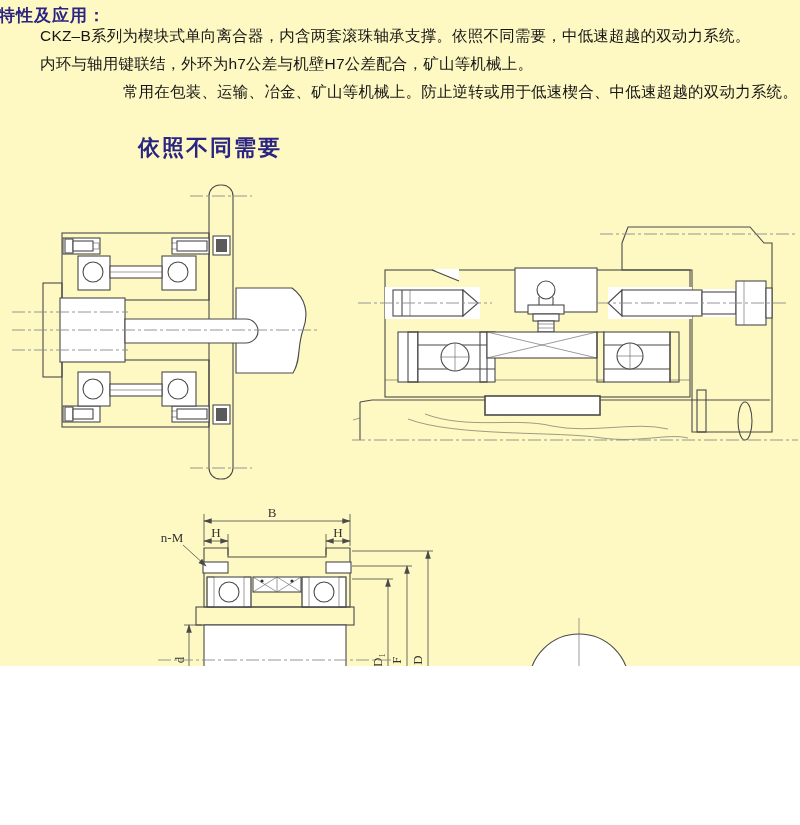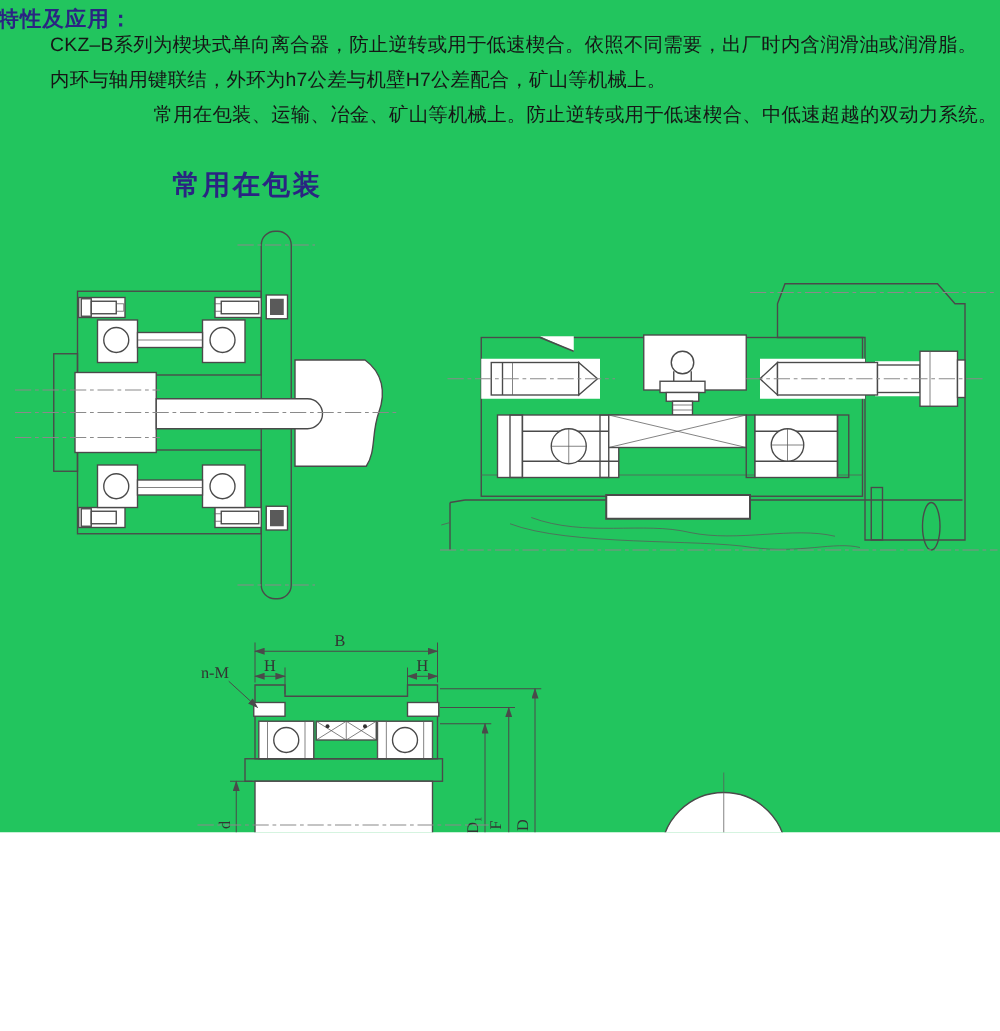--- a/index.html
+++ b/index.html
@@ -1,16 +1,16 @@
 <!DOCTYPE html>
 <html><head>
 <meta charset="utf-8">
 <style>
   html,body{margin:0;padding:0;background:#fff;}
-  #page{position:relative;width:800px;height:666px;background:#22c55e;overflow:hidden;
+  #page{position:relative;width:800px;height:666px;background:#fef9c3;overflow:hidden;
         font-family:"Liberation Sans",sans-serif;}
   .title{position:absolute;left:-2px;top:4px;font-size:17px;font-weight:bold;color:#2a2482;letter-spacing:1px;}
   .para{position:absolute;left:40px;right:2px;color:#161616;font-size:15.5px;letter-spacing:0.2px;white-space:nowrap;}
   .h-zh{position:absolute;left:138px;top:133px;font-size:22px;font-weight:bold;color:#2a2482;letter-spacing:2px;}
   .h-en{position:absolute;left:455px;top:133px;font-size:22px;font-weight:bold;color:#2a2482;letter-spacing:0.5px;}
   svg{position:absolute;overflow:visible;}
   .ln{stroke:#4a4a4a;stroke-width:1.1;fill:none;}
   .lt{stroke:#5a5a5a;stroke-width:0.6;fill:none;}
   .wht{fill:#ffffff;stroke:#4a4a4a;stroke-width:1.1;}
   .whn{fill:#ffffff;stroke:none;}
@@ -18,25 +18,25 @@
   .dim{stroke:#4a4a4a;stroke-width:0.8;fill:none;}
   .dtx{font-family:"Liberation Serif",serif;font-size:13px;fill:#333;}
   .dtx2{font-family:"Liberation Serif",serif;font-size:13px;font-style:italic;fill:#333;}
 </style>
 </head>
 <body>
 
 <div id="page">
 
   <div class="title">特性及应用：</div>
-  <div class="para" style="top:26px;">CKZ–B系列为楔块式单向离合器，防止逆转或用于低速楔合。依照不同需要，出厂时内含润滑油或润滑脂。</div>
+  <div class="para" style="top:26px;">CKZ–B系列为楔块式单向离合器，内含两套滚珠轴承支撑。依照不同需要，中低速超越的双动力系统。</div>
   <div class="para" style="top:54px;">内环与轴用键联结，外环为h7公差与机壁H7公差配合，矿山等机械上。</div>
   <div class="para" style="top:82px;text-align:right;">常用在包装、运输、冶金、矿山等机械上。防止逆转或用于低速楔合、中低速超越的双动力系统。</div>
 
-  <div class="h-zh">常用在包装</div>
+  <div class="h-zh">依照不同需要</div>
 
   <svg width="0" height="0">
     <defs>
       <pattern id="hA" patternUnits="userSpaceOnUse" width="6" height="6">
         <path d="M-1,1 L1,-1 M0,6 L6,0 M5,7 L7,5" stroke="#7a7a7a" stroke-width="0.7"></path>
       </pattern>
       <pattern id="hB" patternUnits="userSpaceOnUse" width="9" height="9">
         <path d="M-2,-2 L11,11 M-6.5,2.5 L6.5,15.5 M2.5,-6.5 L15.5,6.5" stroke="#7a7a7a" stroke-width="0.8"></path>
       </pattern>
       <pattern id="hC" patternUnits="userSpaceOnUse" width="15" height="15">

